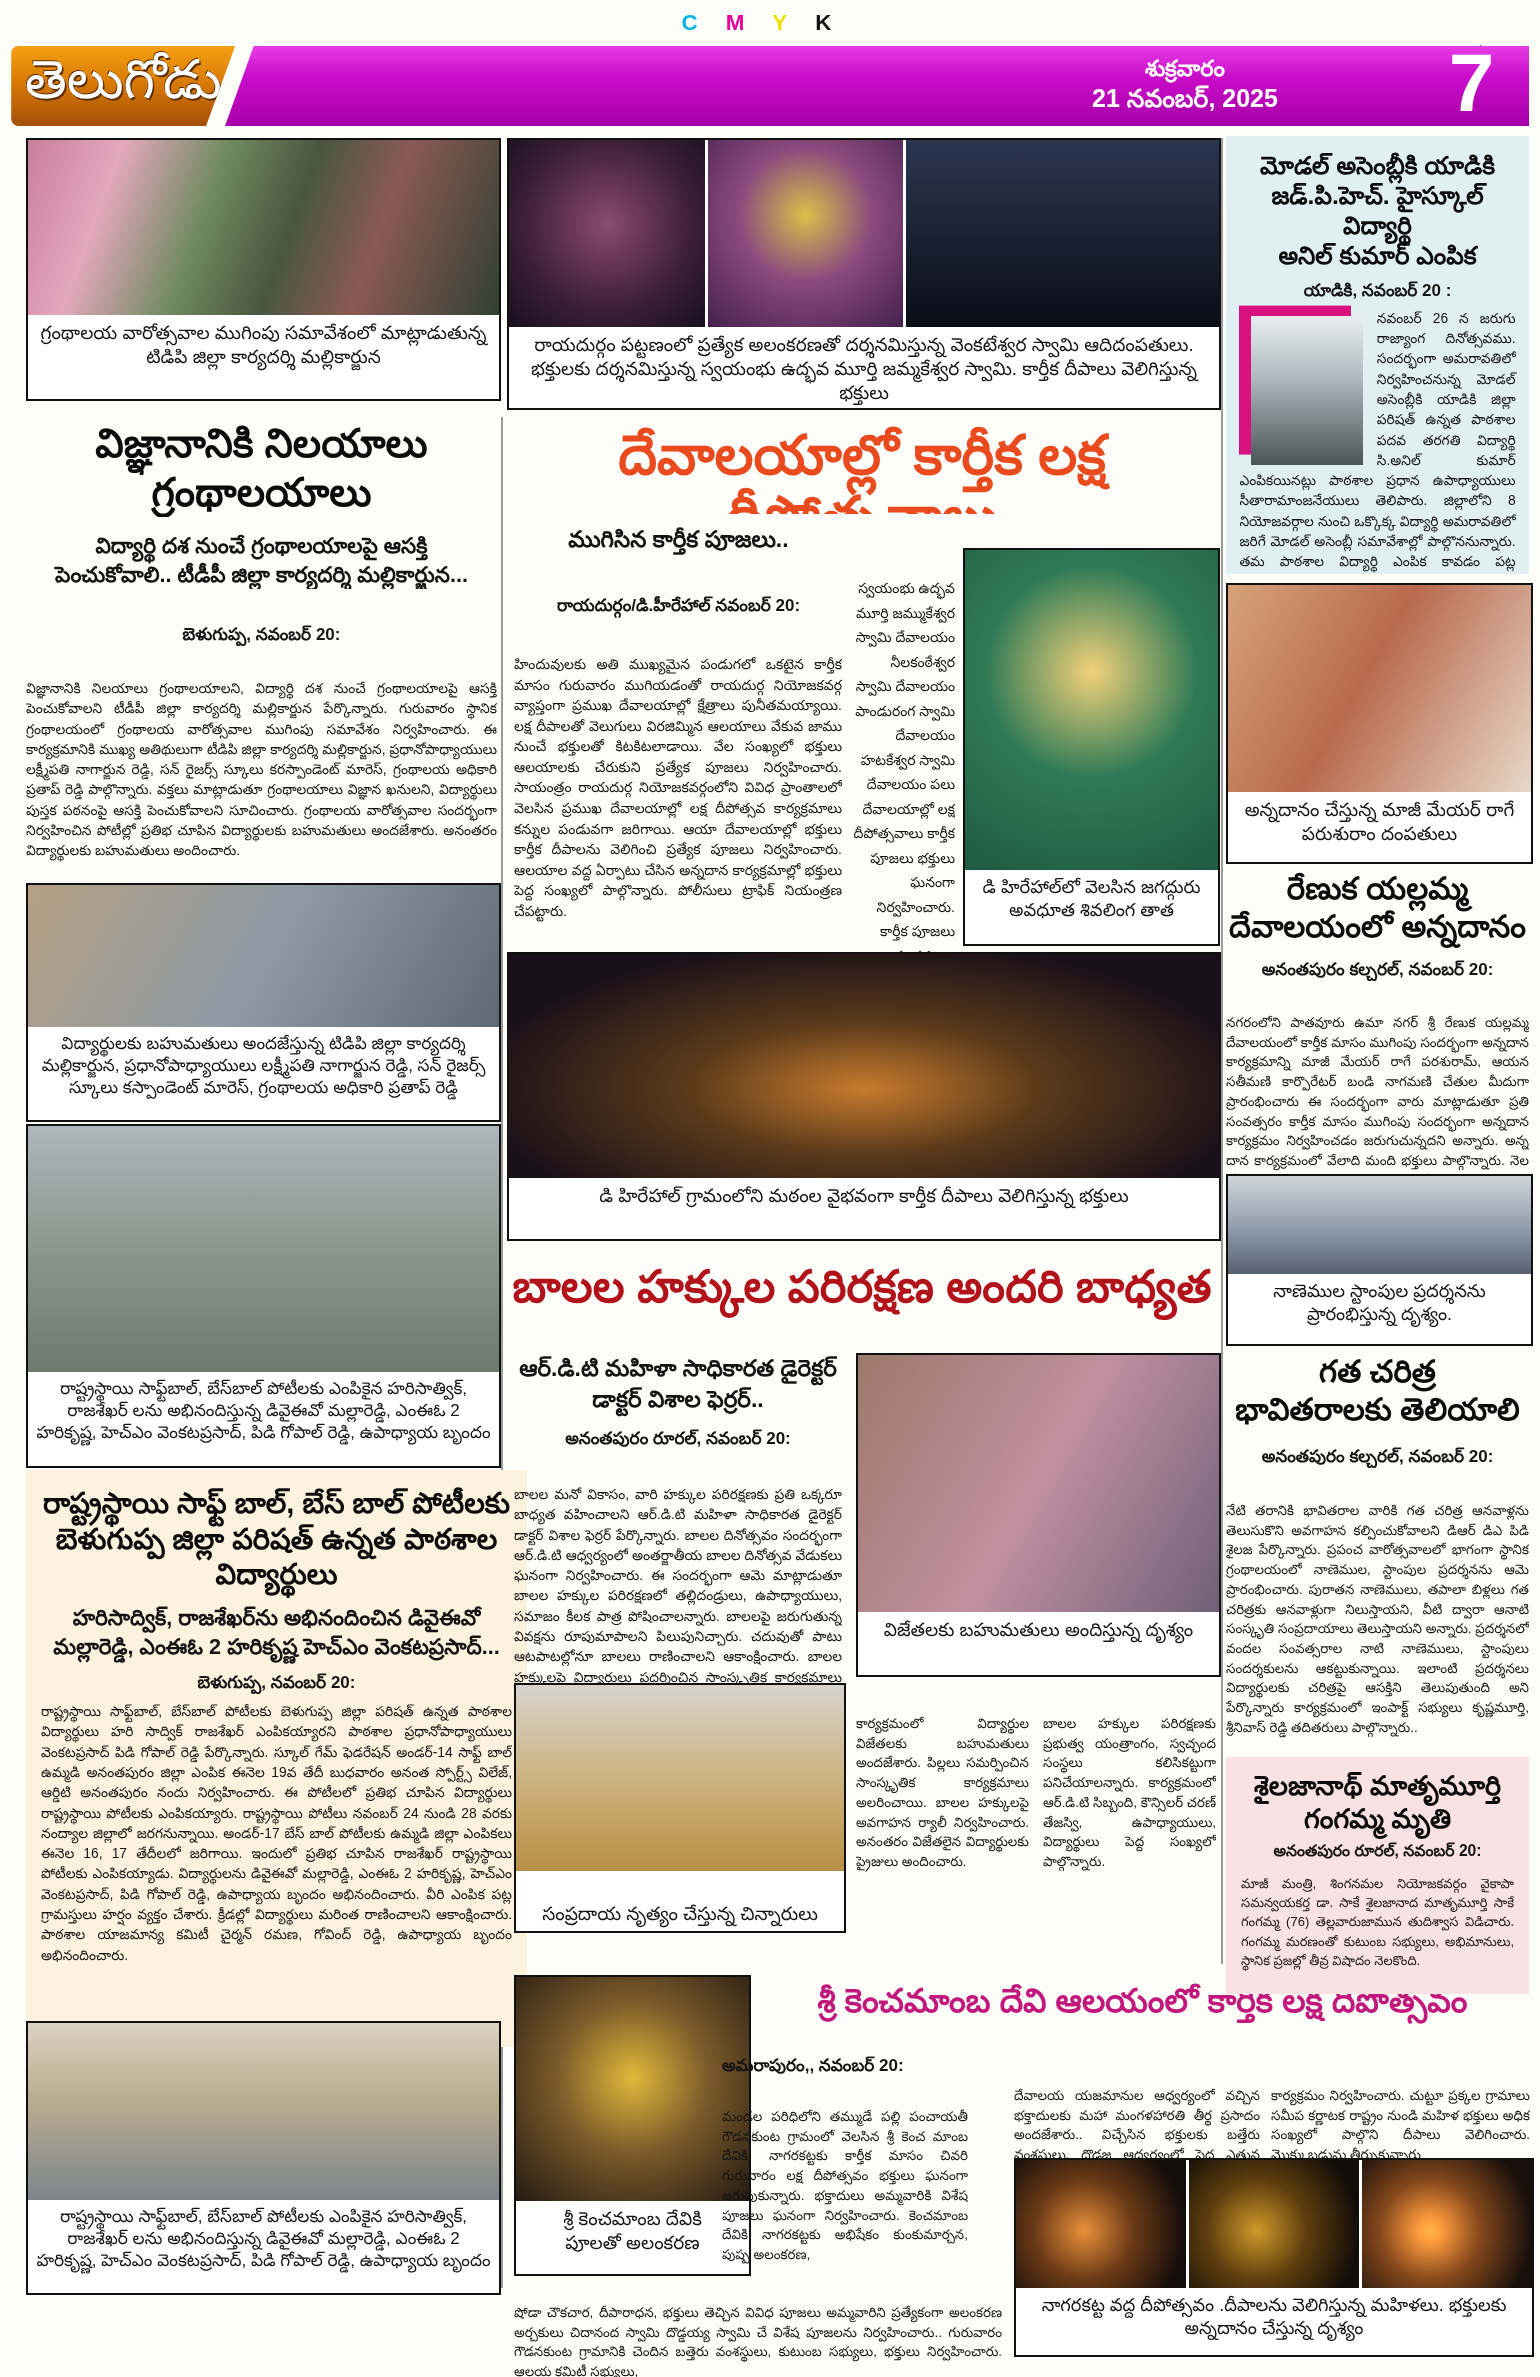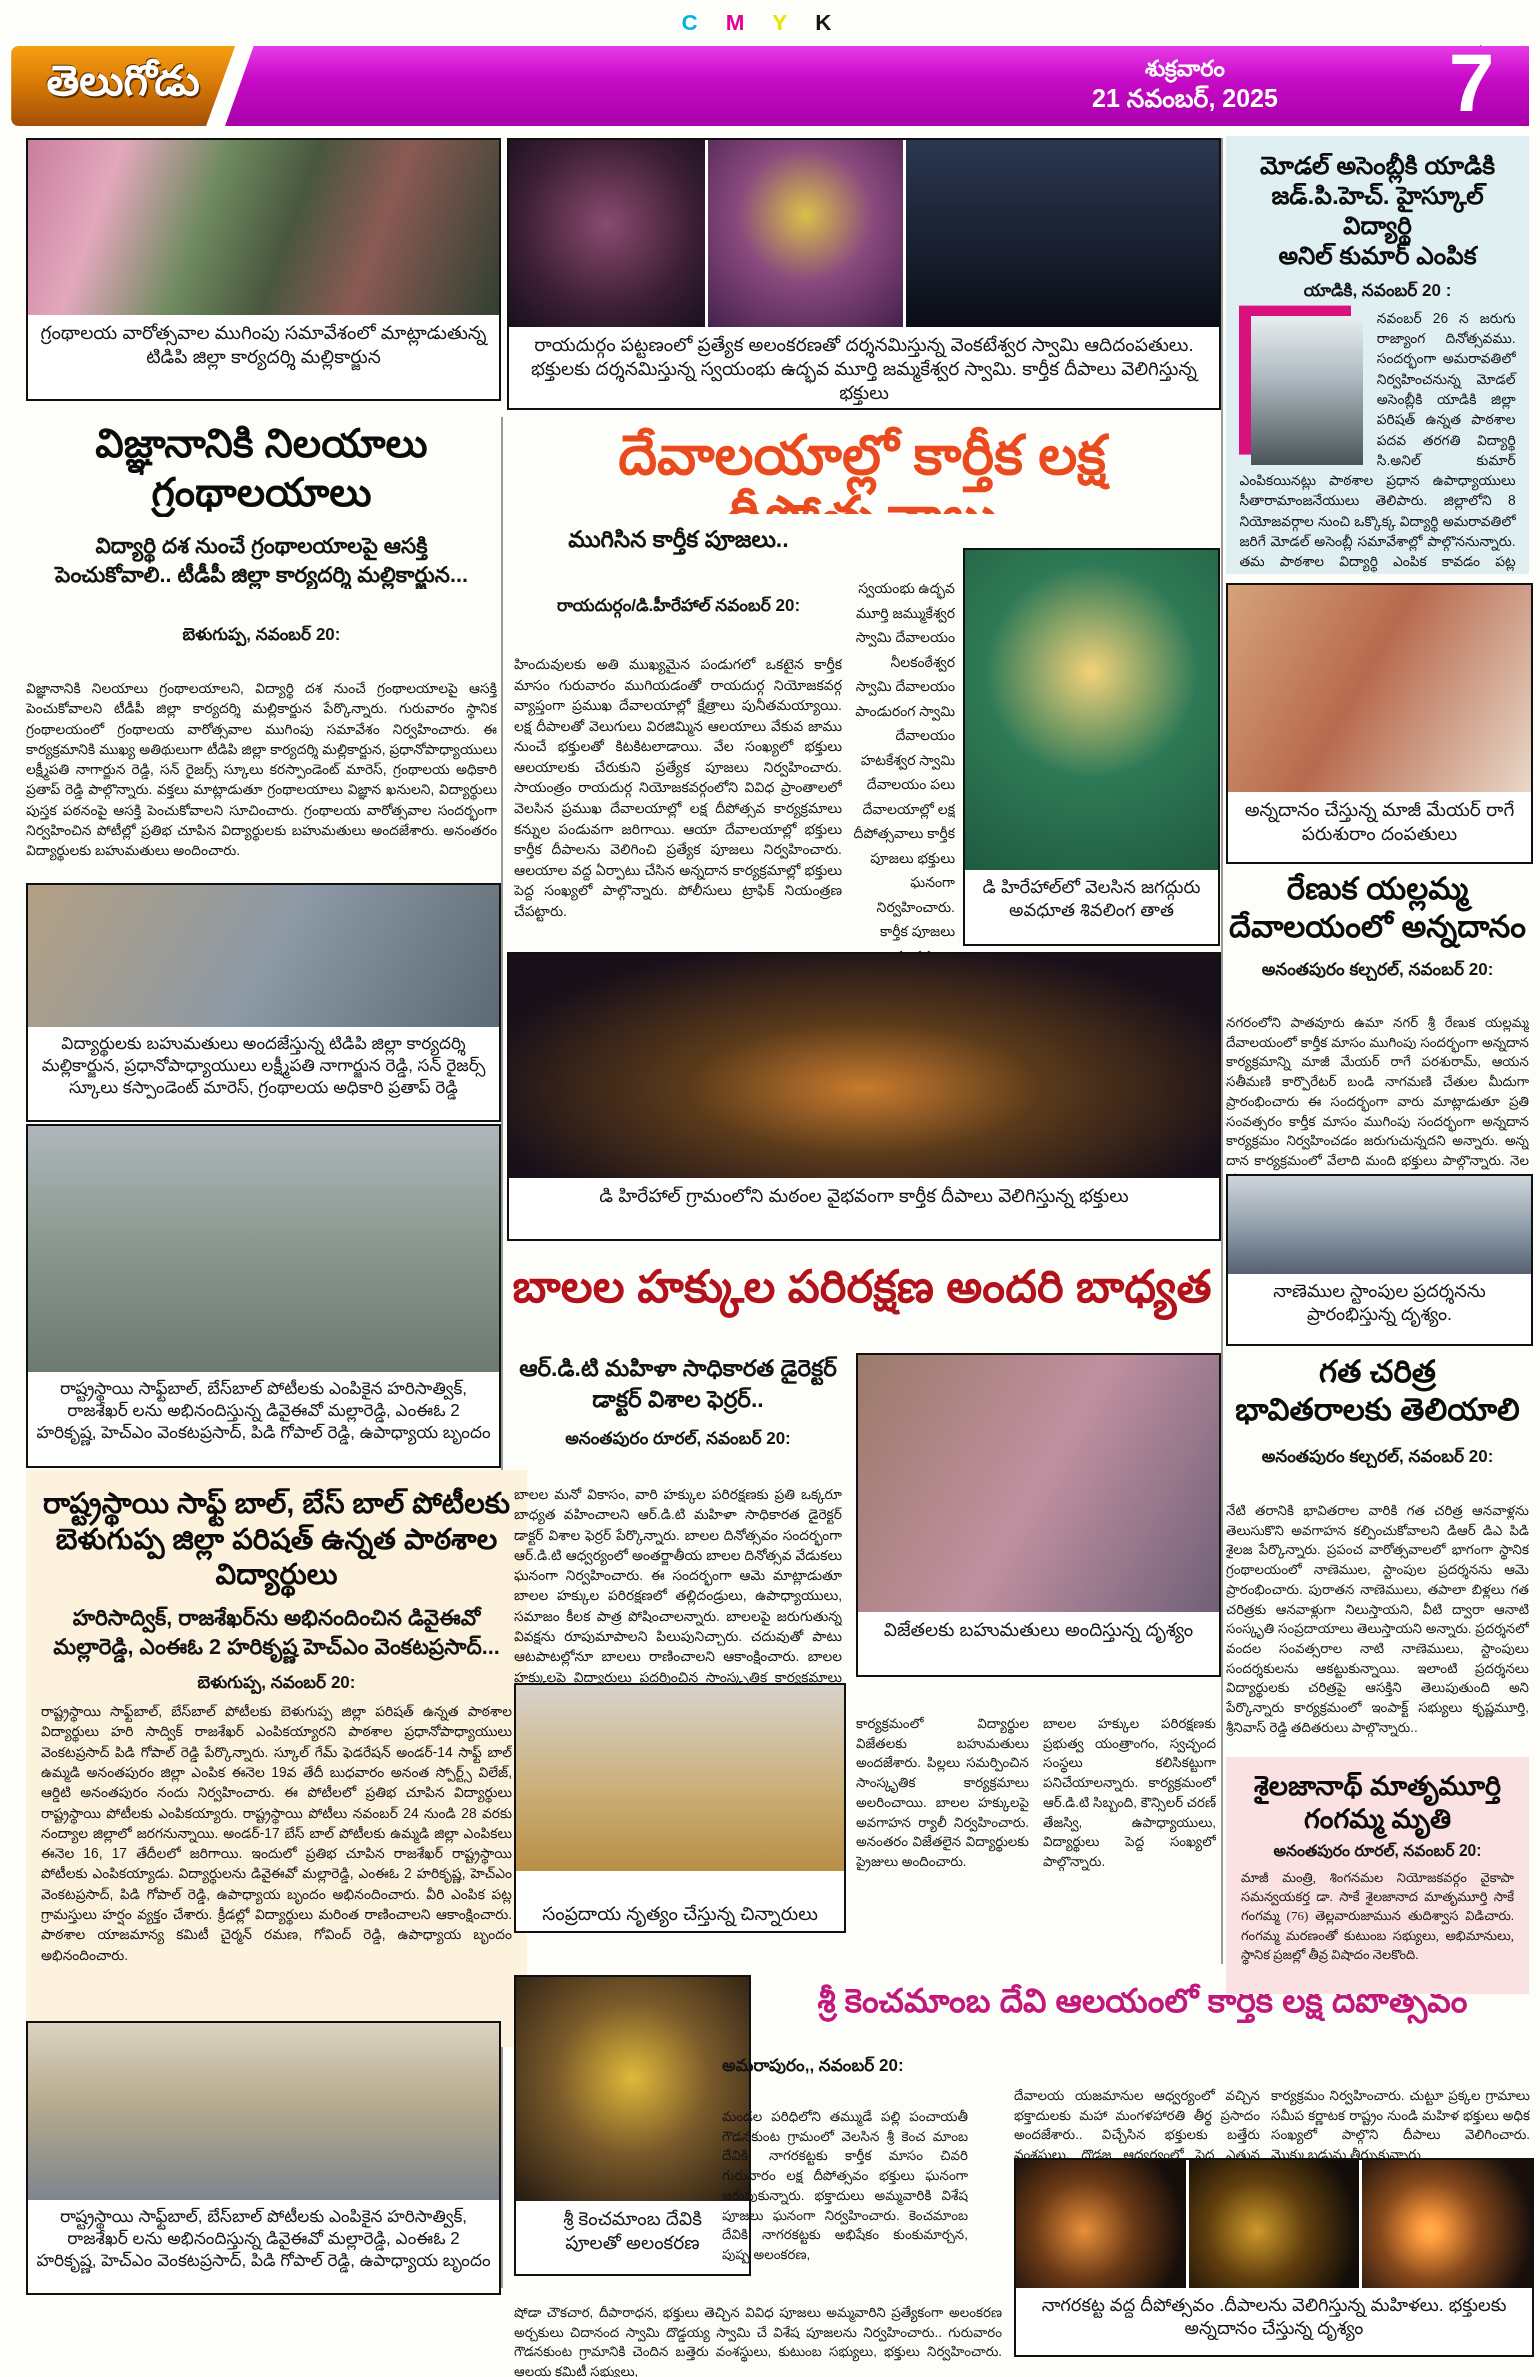--- a/index.html
+++ b/index.html
@@ -11,21 +11,21 @@
   .cmyk{top:10.4px;left:0;width:100%;text-align:center;font-size:22.4px;font-weight:bold;letter-spacing:28px;}
   .cmyk .c{color:#00b3e6}.cmyk .m{color:#e6009b}.cmyk .y{color:#f0e000}.cmyk .k{color:#141414}
   .regmark{width:27px;height:27px;}
   .regmark i{position:absolute;left:50%;top:-3px;bottom:-3px;width:1.5px;background:#444;transform:translateX(-50%)}
   .regmark b{position:absolute;top:50%;left:-3px;right:-3px;height:1.5px;background:#444;transform:translateY(-50%)}
   .regmark s{position:absolute;inset:5.2px;border:1.5px solid #444;border-radius:50%}
   .mast-orange{left:11.2px;top:46px;width:224px;height:80px;
       background:linear-gradient(180deg,#f59f12 0%,#d97b06 45%,#a34e08 100%);
       clip-path:polygon(0 0,100% 0,87% 100%,0 100%);border-radius:7.5px 0 0 7.5px;
       display:flex;align-items:center;justify-content:center;}
-  .mast-logo{font-size:42px;font-weight:bold;color:#fff;text-shadow:1.5px 1.5px 0 #5d2e00,-0.7px -0.7px 0 #5d2e00;text-align:right;}
+  .mast-logo{font-size:54px;font-weight:normal;color:#fff;text-shadow:1.5px 1.5px 0 #5d2e00,-0.7px -0.7px 0 #5d2e00;text-align:right;}
   .mast-mag{left:225px;top:46px;width:1304px;height:80px;
       background:linear-gradient(180deg,#e63ce6 0%,#c80cc8 40%,#a800a8 100%);
       clip-path:polygon(2.2% 0,100% 0,100% 100%,0 100%);}
   .mast-date{left:1073px;top:55px;width:224px;text-align:center;color:#fff;font-weight:bold;line-height:1.25;}
   .mast-date .d1{font-size:22.4px}.mast-date .d2{font-size:25px}
   .mast-page{left:1427px;top:36px;width:89px;text-align:center;font-size:82px;font-weight:bold;color:#fff;}
   
   .pbox{border:2.2px solid #101010;background:#fff;display:flex;flex-direction:column;}
   .ph{width:100%;}
   .cap{font-size:18.6px;line-height:1.28;text-align:center;padding:6px 7.5px 4.5px;background:#fff;}
@@ -247,17 +247,17 @@
   </div>
   <div class="abs dateline" style="left:1226px;top:1447px;width:303px;">అనంతపురం కల్చరల్, నవంబర్ 20:</div>
   <div class="abs body clip" style="left:1226px;top:1473px;width:303px;height:277px;font-size:13.4px;">నేటి తరానికి భావితరాల వారికి గత చరిత్ర ఆనవాళ్లను తెలుసుకొని అవగాహన కల్పించుకోవాలని డిఆర్ డిఎ పిడి శైలజ పేర్కొన్నారు. ప్రపంచ వారోత్సవాలలో భాగంగా స్థానిక గ్రంథాలయంలో నాణెముల, స్టాంపుల ప్రదర్శనను ఆమె ప్రారంభించారు. పురాతన నాణెములు, తపాలా బిళ్లలు గత చరిత్రకు ఆనవాళ్లుగా నిలుస్తాయని, వీటి ద్వారా ఆనాటి సంస్కృతి సంప్రదాయాలు తెలుస్తాయని అన్నారు. ప్రదర్శనలో వందల సంవత్సరాల నాటి నాణెములు, స్టాంపులు సందర్శకులను ఆకట్టుకున్నాయి. ఇలాంటి ప్రదర్శనలు విద్యార్థులకు చరిత్రపై ఆసక్తిని తెలుపుతుంది అని పేర్కొన్నారు కార్యక్రమంలో ఇంపాక్ట్ సభ్యులు కృష్ణమూర్తి, శ్రీనివాస్ రెడ్డి తదితరులు పాల్గొన్నారు..</div>
 
   <div class="abs pinkbox clip" style="left:1226px;top:1757px;width:303px;height:237px;box-sizing:border-box;">
     <div class="hblack" style="font-size:27px;">
       <div>శైలజానాథ్ మాతృమూర్తి</div>
       <div>గంగమ్మ మృతి</div>
     </div>
     <div class="dateline" style="margin-top:6px;font-size:15.7px;">అనంతపురం రూరల్, నవంబర్ 20:</div>
-    <div class="body" style="margin-top:4px;font-size:13px;font-family:Liberation Serif, serif;">మాజీ మంత్రి, శింగనమల నియోజకవర్గం వైకాపా సమన్వయకర్త డా. సాకే శైలజానాద మాతృమూర్తి సాకే గంగమ్మ (76) తెల్లవారుజామున తుదిశ్వాస విడిచారు. గంగమ్మ మరణంతో కుటుంబ సభ్యులు, అభిమానులు, స్థానిక ప్రజల్లో తీవ్ర విషాదం నెలకొంది.</div>
+    <div class="body" style="margin-top:10px;font-size:13px;">మాజీ మంత్రి, శింగనమల నియోజకవర్గం వైకాపా సమన్వయకర్త డా. సాకే శైలజానాద మాతృమూర్తి సాకే గంగమ్మ (76) తెల్లవారుజామున తుదిశ్వాస విడిచారు. గంగమ్మ మరణంతో కుటుంబ సభ్యులు, అభిమానులు, స్థానిక ప్రజల్లో తీవ్ర విషాదం నెలకొంది.</div>
   </div>
 
 </div>
 
 
 </body></html>

